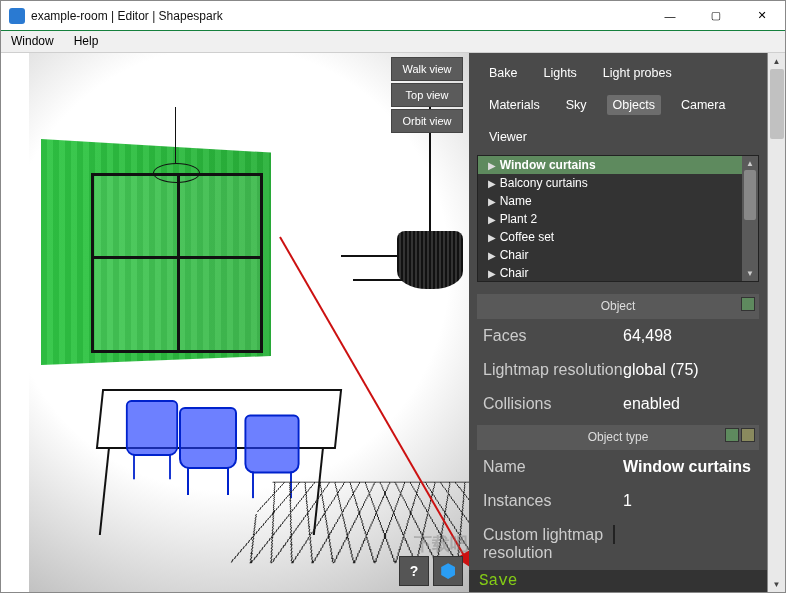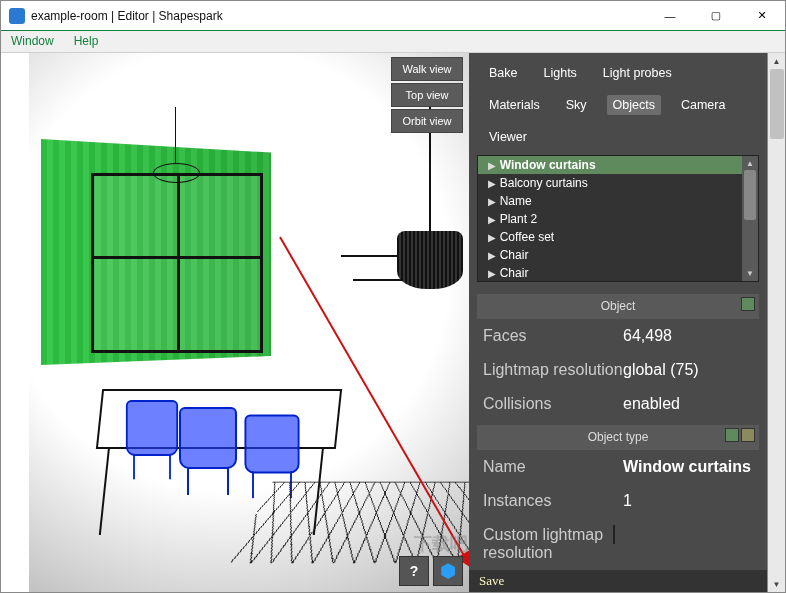--- a/index.html
+++ b/index.html
@@ -7,21 +7,21 @@
 
 
 .titlebar { display: flex; align-items: center; height: 30px; padding: 0 0 0 8px; background: #fff; border-bottom: 1px solid #15803d; }
 .titlebar .app-icon { width: 16px; height: 16px; background: #2a7ad2; border-radius: 3px; margin-right: 6px; }
 .titlebar .title { font-size: 12px; color: #111; flex: 1; }
 .titlebar .window-controls { display: flex; }
 .titlebar .win-btn { width: 46px; height: 30px; display: flex; align-items: center; justify-content: center; font-size: 11px; }
 
 
 .menubar { display: flex; height: 22px; border-bottom: 1px solid #cfcfcf; background: #f0f0f0; }
-.menubar .menu-item { font-size: 12px; color: #15803d; padding: 3px 10px; }
+.menubar .menu-item { font-size: 12px; color: #000000; padding: 3px 10px; }
 
 
 .workspace { display: flex; height: calc(593px - 30px - 22px - 2px); padding-left: 28px; }
 .viewport { position: relative; flex: 1; overflow: hidden; background: radial-gradient(circle at 45% 40%, #ffffff 0%, #ffffff 55%, #b8b8b8 100%); }
 .side { width: 316px; background: #4a4a4a; display: flex; }
 .side-inner { flex: 1; display: flex; flex-direction: column; }
 .side-scrollbar { width: 18px; background: #e9e9e9; display: flex; flex-direction: column; border-left: 1px solid #888; }
 .sb-btn { height: 16px; background: #e9e9e9; display:flex; align-items:center; justify-content:center; font-size:8px; color:#444; }
 .sb-track { flex: 1; background: #e9e9e9; position: relative; }
 .sb-thumb { position:absolute; top:0; left:2px; width:14px; height:70px; background:#c1c1c1; border-radius:2px; }
@@ -51,21 +51,21 @@
 
 
 .prop { display:flex; padding:8px 14px; font-size:16px; color:#ddd; }
 .prop .k { flex:1; color:#ccc; }
 .prop .v { width:130px; color:#fff; }
 .prop .v.bold { font-weight:700; }
 .prop .chk { width:16px; height:16px; background:#333; border:1px solid #222; }
 
 
 .savebar { margin-top:auto; background:#333; height:28px; display:flex; align-items:center; padding:0 10px; }
-.savebar button { background:none; border:none; color:#fef9c3; font-size:13px; font-family:Liberation Serif, serif; cursor:pointer; }
+.savebar button { background:none; border:none; color:#84cc16; font-size:16px; font-family:Liberation Mono, monospace; cursor:pointer; }
 
 
 .view-btns { position:absolute; top:4px; right:6px; display:flex; flex-direction:column; gap:2px; }
 .view-btns .view-btn { background:#5b5b5b; color:#fff; font-size:11px; padding:5px 10px; min-width:72px; text-align:center; border:1px solid #444; }
 
 .bottom-icons { position:absolute; bottom:6px; right:6px; display:flex; gap:4px; }
 .bottom-icons .sq { width:30px; height:30px; background:#555; border:1px solid #333; display:flex; align-items:center; justify-content:center; color:#fff; font-size:14px; font-weight:700; }
 .bottom-icons .sq.cube { color:#2a9df4; font-size:18px; }
 
 

